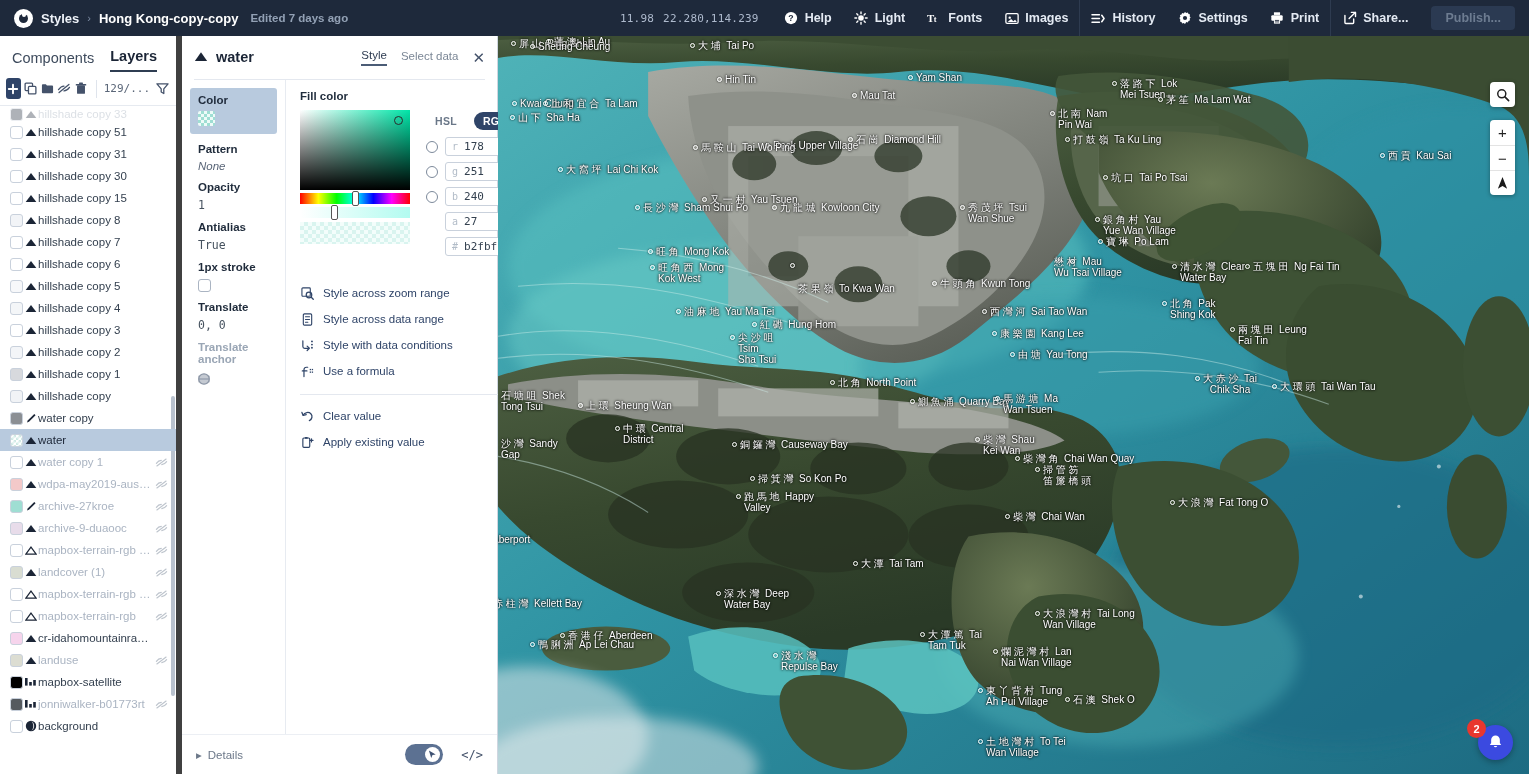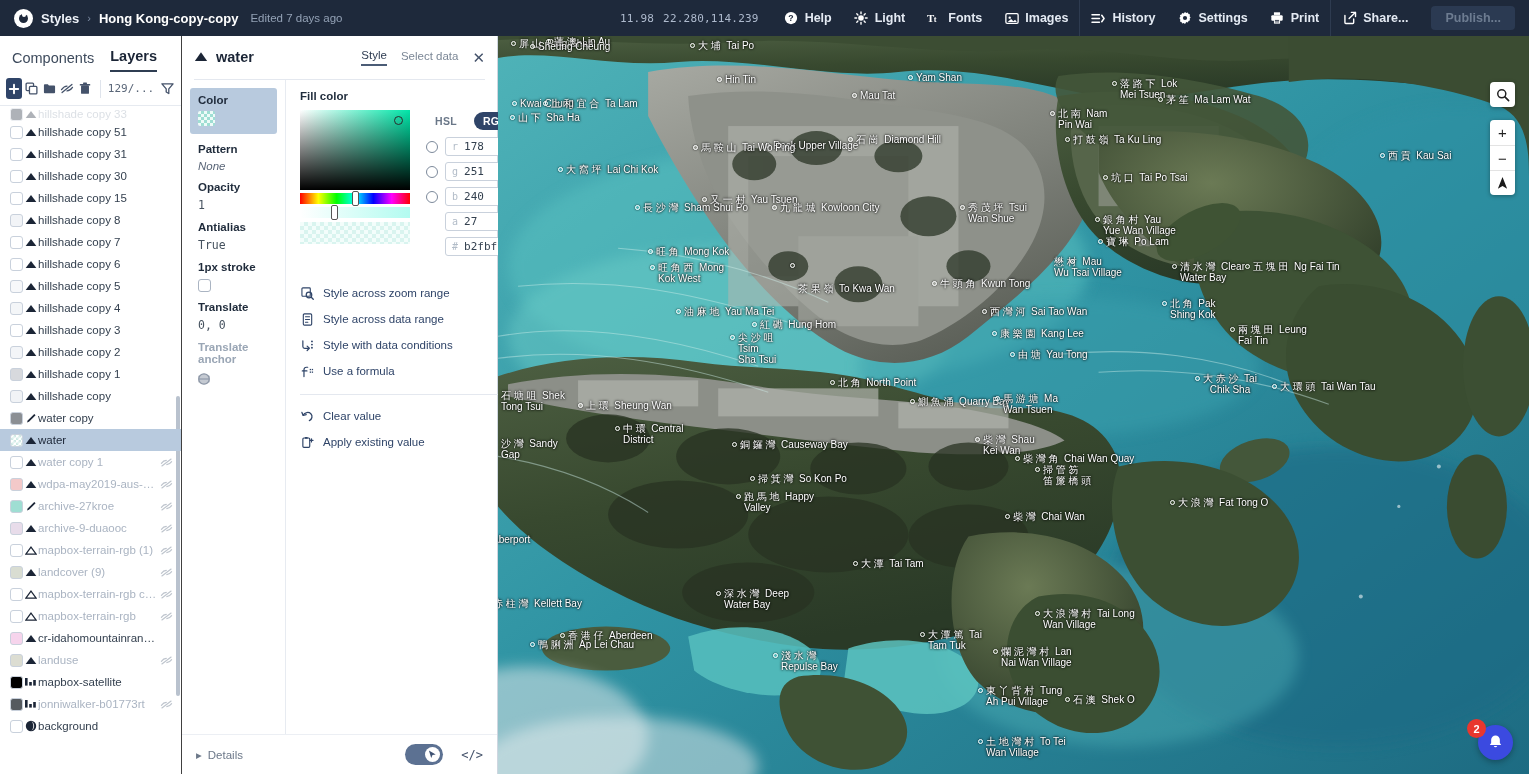--- a/index.html
+++ b/index.html
@@ -28,21 +28,21 @@
     background: #1e293b;
   }
   .logo::before {
     content: ""; position: absolute; left: 8px; top: 2px;
     width: 3.5px; height: 6px; border-radius: 2px;
     background: #fff; z-index: 2;
   }
   .crumb-root { font-weight: bold; font-size: 13px; color: #eef2f8; }
   .crumb-sep { color: #7e8da4; font-size: 11px; }
   .crumb-cur { font-weight: bold; font-size: 13px; color: #ffffff; }
-  .crumb-edited { color: #93a1b5; font-size: 11.5px; margin-left: 4px; }
+  .crumb-edited { color: #93a1b5; font-size: 11.5px; margin-left: 4px; font-weight: bold; }
 
   .tb-right { margin-left: auto; display: flex; align-items: center; height: 100%; }
   .tb-coords { color: #aebacd; font-family: "DejaVu Sans Mono", monospace; font-size: 11px; margin-right: 14px; letter-spacing: .2px;}
   .tb-coords .zoomv { margin-right: 9px; }
   .tb-item {
     display: flex; align-items: center; gap: 6px;
     padding: 0 11px; height: 100%; cursor: pointer;
     font-weight: bold; font-size: 12.5px; color: #e4eaf3;
   }
   .tb-sep { width: 1px; height: 36px; background: #2e3b50; }
@@ -54,21 +54,21 @@
     background: #2b3a52; color: #6d7c91; font-weight: bold; font-size: 12.5px;
     cursor: default;
   }
 
   
   .body { flex: 1 1 auto; display: flex; min-height: 0; position: relative; }
 
   
   .layers-panel {
     width: 182px; flex: 0 0 182px; background: #fff;
-    border-right: 1px solid #404040; display: flex; flex-direction: column;
+    border-right: 6px solid #404040; display: flex; flex-direction: column;
     min-height: 0;
   }
   .lp-tabs { display: flex; align-items: flex-end; gap: 16px; padding: 11px 12px 0 12px; height: 36px; }
   .lp-tab { font-size: 14.5px; color: #3d4a5c; cursor: pointer; padding-bottom: 6px; }
   .lp-tab.active { color: #1b2536; font-weight: bold; border-bottom: 2px solid #2f3d52; }
   .lp-toolbar {
     display: flex; align-items: center; gap: 2px; padding: 6px 6px;
     border-bottom: 1px solid #e6eaf0; height: 34px;
   }
   .tool-btn {
@@ -689,21 +689,21 @@
               </svg>
             </div>
           </div>
           <div class="layer-row faded">
             <div class="sw" style="background: rgb(217, 221, 210);"></div>
             <div class="ltype">
               <svg width="12" height="9" viewBox="0 0 14 10">
                 <path d="M7 .8 L13.2 9.2 H.8 Z" fill="#1b2536"></path>
               </svg>
             </div>
-            <div class="lname">landcover (9)</div>
+            <div class="lname">landcover (1)</div>
             <div class="lhide">
               <svg width="13" height="11" viewBox="0 0 15 12">
                 <g stroke="#7d8a9b" stroke-width="1.3" fill="none" stroke-linecap="round">
                   <path d="M1.6 7 C3.5 4.4 5.8 3.6 7.2 3.6"></path>
                   <path d="M13.4 5 C11.5 7.6 9.2 8.4 7.8 8.4"></path>
                   <line x1="2.2" y1="10" x2="12.8" y2="2"></line>
                 </g>
               </svg>
             </div>
           </div>

